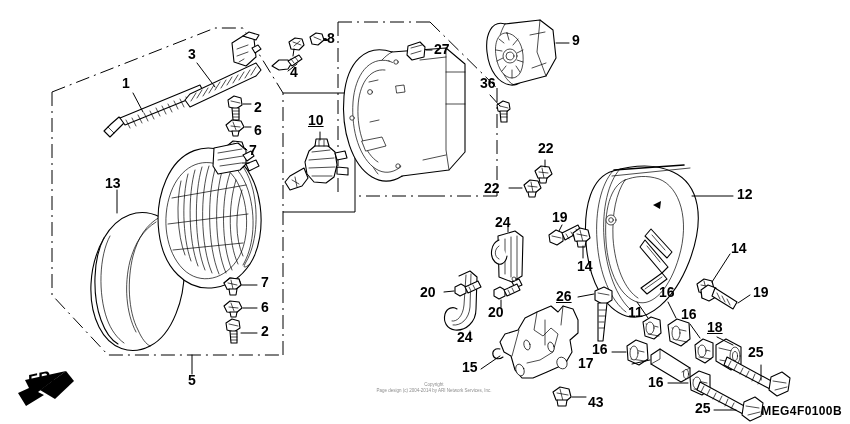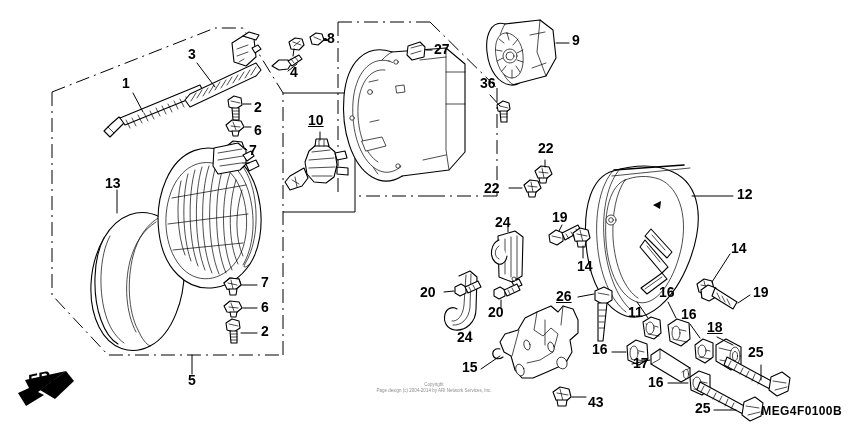--- a/index.html
+++ b/index.html
@@ -580,21 +580,21 @@
   <div class="callout" style="left:420px;top:285px;">20</div>
   <div class="callout" style="left:488px;top:305px;">20</div>
   <div class="callout" style="left:457px;top:330px;">24</div>
   <div class="callout" style="left:556px;top:289px;text-decoration:underline;">26</div>
   <div class="callout" style="left:628px;top:285px;margin-top:20px;">11</div>
   <div class="callout" style="left:659px;top:285px;">16</div>
   <div class="callout" style="left:681px;top:307px;">16</div>
   <div class="callout" style="left:707px;top:320px;text-decoration:underline;">18</div>
   <div class="callout" style="left:748px;top:345px;">25</div>
   <div class="callout" style="left:592px;top:342px;">16</div>
-  <div class="callout" style="left:633px;top:356px;">17</div>
+  <div class="callout" style="left:578px;top:356px;">17</div>
   <div class="callout" style="left:648px;top:375px;">16</div>
   <div class="callout" style="left:695px;top:401px;">25</div>
   <div class="callout" style="left:462px;top:360px;text-align:center;">15</div>
   <div class="callout" style="left:588px;top:395px;">43</div>
   <div class="callout" style="left:261px;top:275px;">7</div>
   <div class="callout" style="left:261px;top:300px;">6</div>
   <div class="callout" style="left:261px;top:324px;">2</div>
   <div class="callout" style="left:188px;top:373px;">5</div>
 
   <div id="fr-text">FR.</div>

